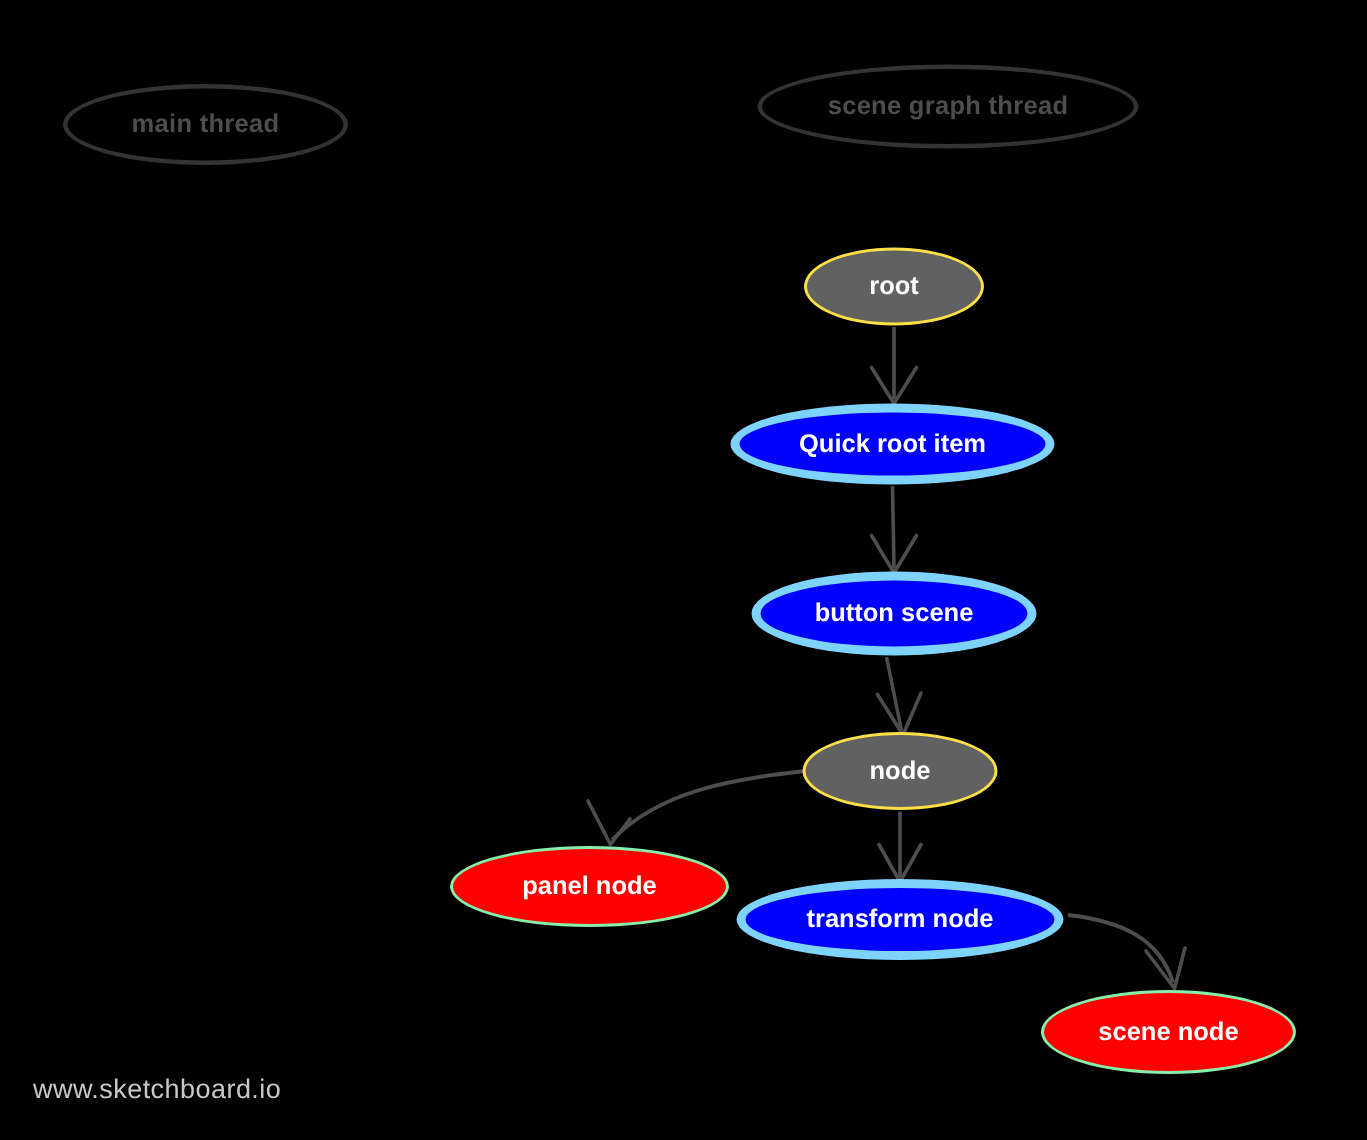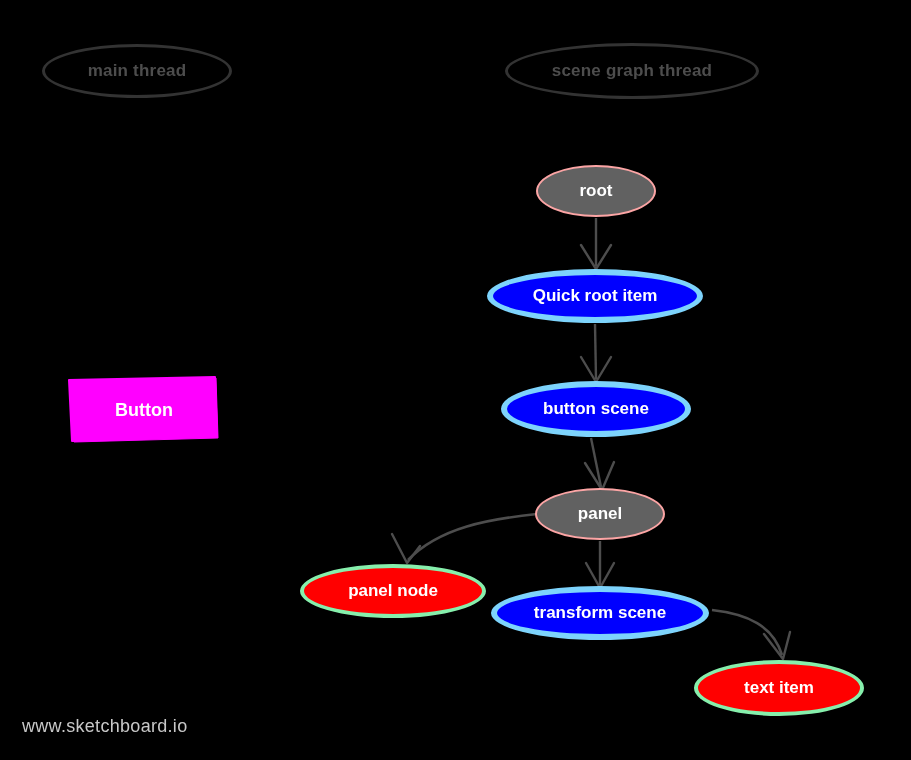--- a/index.html
+++ b/index.html
@@ -58,29 +58,29 @@
 
   
   .ellipse {
     border-radius: 50%;
     color: #ffffff;
     font-size: 17px;
     font-weight: bold;
   }
   .ellipse.gray {
     background: #616161;
-    border: 2px solid #fca5a5;
+    border: 2px solid #fde047;
   }
   .ellipse.blue {
     background: #0000ff;
     border: 6px solid #7dd3fc;
   }
   .ellipse.red {
     background: #ff0000;
-    border: 4px solid #86efac;
+    border: 2px solid #86efac;
   }
 
   
   .sketch-rect {
     color: #ffffff;
     font-size: 18px;
     font-weight: bold;
     background: transparent;
   }
   .sketch-rect svg {
@@ -130,59 +130,52 @@
       <path d="M 600 541 L 600 585" stroke="#4d4d4d" stroke-width="2.4" fill="none"></path>
       <path d="M 586 563 L 600 588 L 614 563" stroke="#4d4d4d" stroke-width="2.4" fill="none" stroke-linecap="round" stroke-linejoin="round"></path>
     </g>
 
     <g>
       <path d="M 712 610 C 748 614, 773 626, 782 655" stroke="#4d4d4d" stroke-width="2.6" fill="none"></path>
       <path d="M 764 634 L 783 659 L 790 632" stroke="#4d4d4d" stroke-width="2.4" fill="none" stroke-linecap="round" stroke-linejoin="round"></path>
     </g>
   </svg>
 
-  <div class="node thread-lane" style="left:42px; top:44px; width:190px; height:54px;">
+  <div class="node thread-lane" style="left:42px; top:56px; width:190px; height:54px;">
     <span class="label">main thread</span>
   </div>
 
   <div class="node thread-lane" style="left:505px; top:43px; width:254px; height:56px;">
     <span class="label">scene graph thread</span>
   </div>
 
   <div class="node ellipse gray" style="left:536px; top:165px; width:120px; height:52px;">
     <span class="label">root</span>
   </div>
 
   <div class="node ellipse blue" style="left:487px; top:269px; width:216px; height:54px;">
     <span class="label">Quick root item</span>
   </div>
 
   <div class="node ellipse blue" style="left:501px; top:381px; width:190px; height:56px;">
     <span class="label">button scene</span>
   </div>
 
   <div class="node ellipse gray" style="left:535px; top:488px; width:130px; height:52px;">
-    <span class="label">panel</span>
+    <span class="label">node</span>
   </div>
 
   <div class="node ellipse red" style="left:300px; top:564px; width:186px; height:54px;">
     <span class="label">panel node</span>
   </div>
 
   <div class="node ellipse blue" style="left:491px; top:586px; width:218px; height:54px;">
-    <span class="label">transform scene</span>
+    <span class="label">transform node</span>
   </div>
 
   <div class="node ellipse red" style="left:694px; top:660px; width:170px; height:56px;">
-    <span class="label">text item</span>
+    <span class="label">scene node</span>
   </div>
 
-  <div class="node sketch-rect" style="left:62px; top:372px; width:164px; height:76px;">
-    <svg width="164" height="76" viewBox="0 0 164 76" xmlns="http://www.w3.org/2000/svg">
-      <path d="M 8 10 L 154 6 L 156 66 L 12 70 Z" fill="#ff00ff" stroke="#ff00ff" stroke-width="1"></path>
-      <path d="M 7 8 L 153 5 L 155 64 L 10 69 Z" fill="#ff00ff" stroke="#ff00ff" stroke-width="2" stroke-linejoin="round"></path>
-    </svg>
-    <span class="label">Button</span>
-  </div>
 
   <div class="watermark" style="left:22px; top:716px;">www.sketchboard.io</div>
 
 </div>
 
 </body></html>

